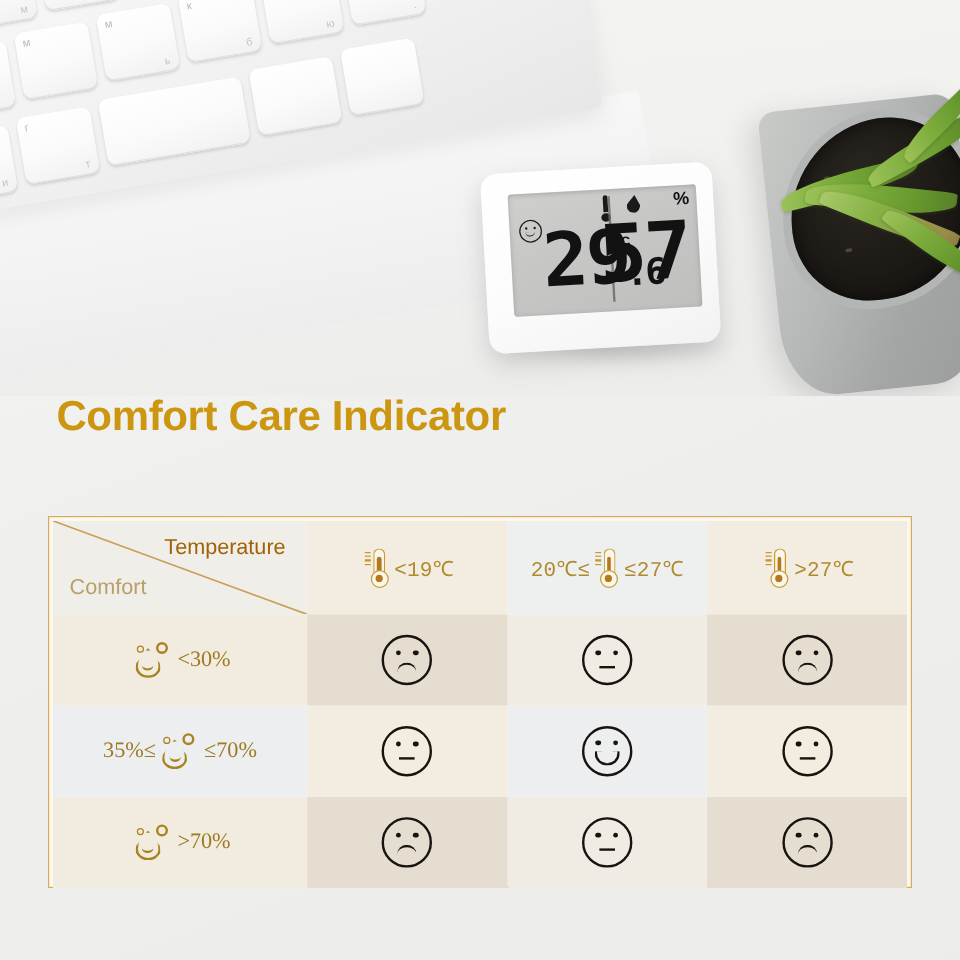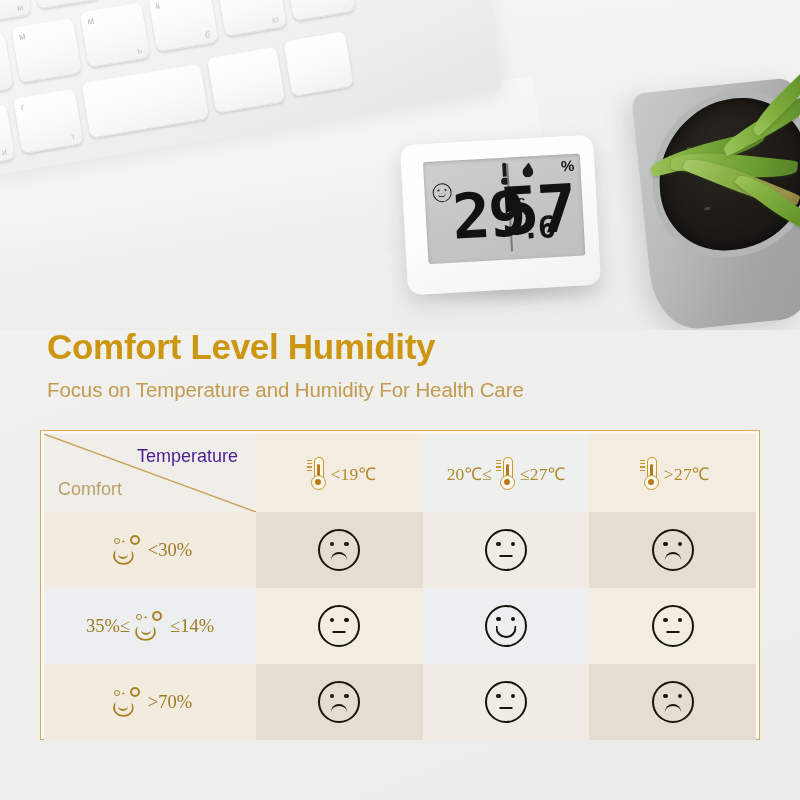--- a/index.html
+++ b/index.html
@@ -251,37 +251,37 @@
   .t-label-b { background: #f1ebe0; }
   .t-label-c { background: #eceeef; }
 
   
   .corner { position: relative; overflow: hidden; }
   .corner .diag {
     position: absolute; left: 0; top: 0; width: 100%; height: 100%;
   }
   .corner .lab-temp {
     position: absolute; right: 18px; top: 12px;
-    font-size: 18px; color: #4c1d95;
+    font-size: 18px; color: #a16207;
   }
   .corner .lab-hum {
     position: absolute; left: 14px; bottom: 12px;
     font-size: 18px; color: #b9a06a;
   }
 
   
   .cell-in {
     position: absolute; inset: 0;
     display: flex; align-items: center; justify-content: center;
     gap: 4px;
   }
   .rng-txt {
     font-size: 17.5px;
     color: #b08a2e;
-    font-family: Liberation Serif, serif;
+    font-family: Liberation Mono, monospace;
     letter-spacing: .2px;
     white-space: nowrap;
   }
   .hum-txt {
     font-size: 18.5px;
     color: #9c7b22;
     font-family: "Liberation Serif", serif;
     white-space: nowrap;
   }
 
@@ -473,22 +473,21 @@
         <div class="lcd-split"></div>
         <div class="seg temp-main">29</div>
         <div class="seg temp-dec">.6</div>
         <div class="seg temp-unit">C</div>
         <div class="seg hum-main">57</div>
         <div class="seg hum-pct">%</div>
       </div>
     </div>
   </div>
 
-  <div class="title">Comfort Level Humidity</div>
-  <div class="subtitle">Focus on Temperature and Humidity For Health Care</div>
+  <div class="title">Comfort Care Indicator</div>
 
   <div class="table-wrap">
     <table class="comfort">
 
       <tbody>
           <tr class="row-head">
         <td class="col-label corner t-label-a">
           <svg class="diag" viewBox="0 0 212 78" preserveAspectRatio="none">
             <line x1="0" y1="0" x2="212" y2="78" stroke="#c9a055" stroke-width="1.4"></line>
           </svg>
@@ -602,21 +601,21 @@
       <tr class="row-body">
         <td class="col-label t-label-c">
           <div class="cell-in">
             <span class="hum-txt">35%≤</span>
             <span class="drop">
               <span class="body"></span>
                   <span class="curve"></span>
               <span class="dot-sm"></span>
                   <span class="dot-lg"></span>
             </span>
-            <span class="hum-txt">≤14%</span>
+            <span class="hum-txt">≤70%</span>
           </div>
         </td>
         <td class="t-beige-l">
           <div class="cell-in">
                 <span class="face neutral">
                   <i class="eye l"></i>
                   <i class="eye r"></i>
                   <i class="mouth"></i>
                 </span>
               </div>

